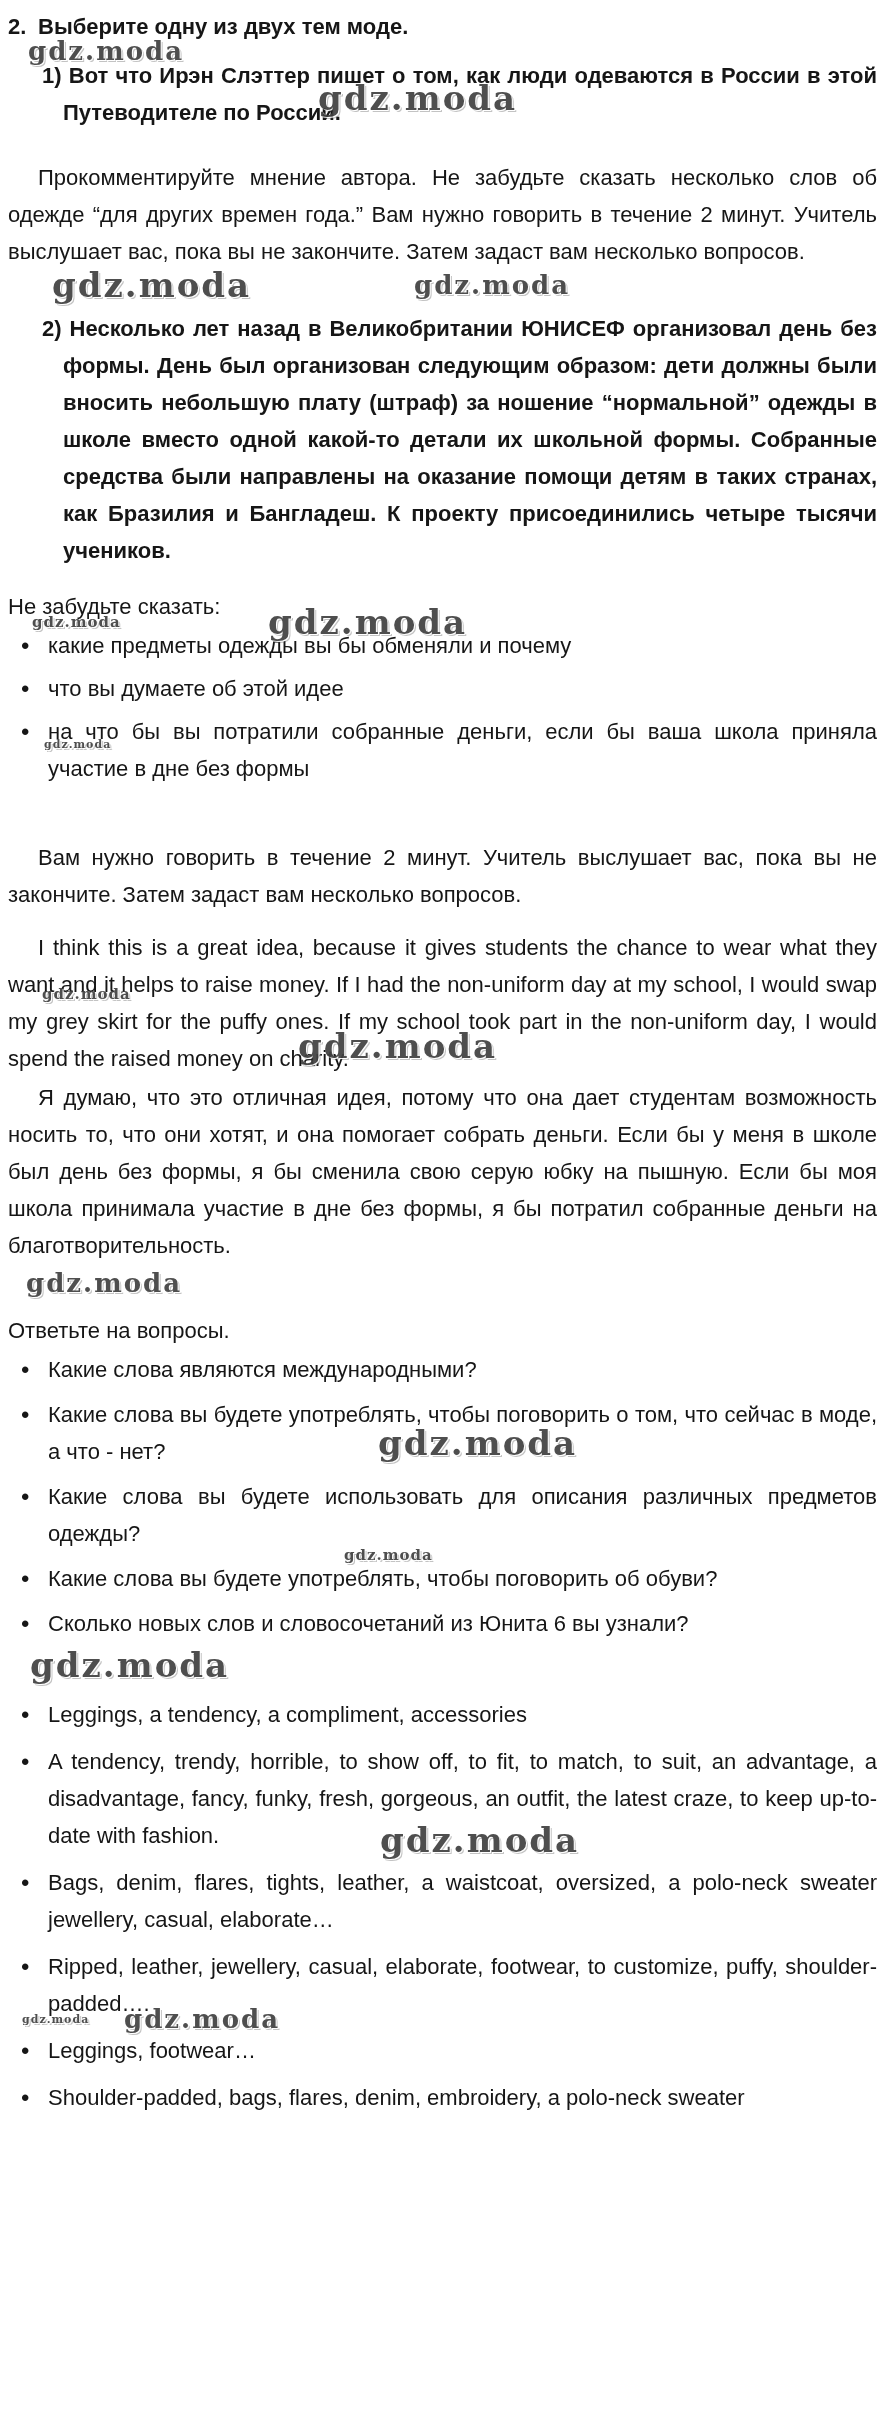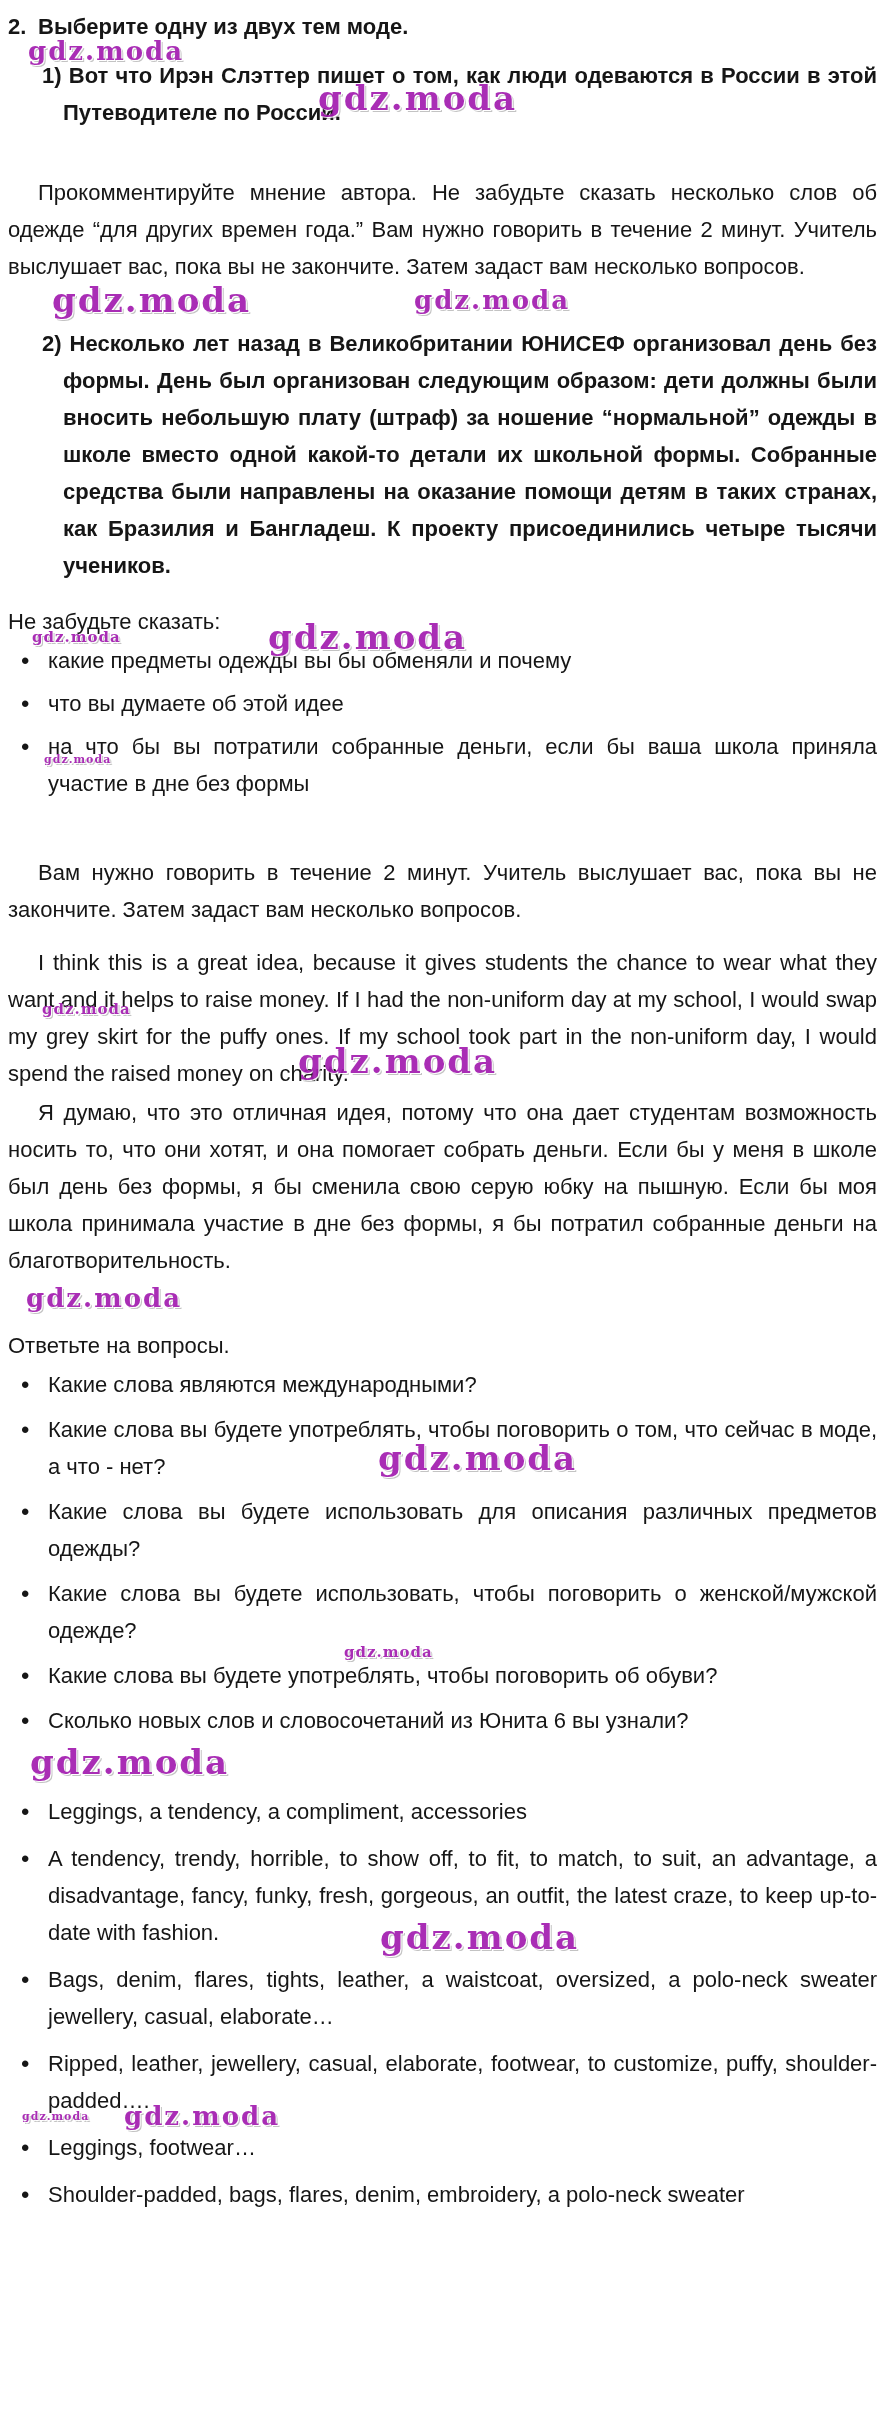--- a/index.html
+++ b/index.html
@@ -31,21 +31,21 @@
   .option2-block { margin-top:40px; }
 
   .quote {
     position:relative;
     margin:10px 0 0 48px;
     font-weight:700;
     text-align:justify;
   }
 
   .para { position:relative; text-align:justify; text-indent:30px; }
-  .comment { margin-top:43px; }
+  .comment { margin-top:28px; }
   .note { margin-top:52px; }
   .english { margin-top:16px; }
   .russian { margin-top:2px; }
 
   .plain-line { position:relative; margin-top:19px; }
   .q-heading { position:relative; margin-top:48px; }
 
   .blist { position:relative; margin-top:2px; }
   .bitem {
     position:relative;
@@ -62,21 +62,21 @@
   }
   .qlist .bitem { margin-bottom:8px; }
   .vlist { margin-top:54px; }
   .vlist .bitem { margin-bottom:10px; }
 
   
   .wm {
     position:absolute;
     font-family:"DejaVu Serif", serif;
     font-weight:700;
-    color:#a21caf;
+    color:#404040;
     letter-spacing:2px;
     white-space:nowrap;
     text-shadow:1px 1px 0 #ffffff, 2px 2px 0 rgba(70,70,70,0.35);
     opacity:0.92;
     z-index:3;
     pointer-events:none;
     line-height:1;
     text-indent:0;
   }
   .wm-xxs { font-size:11px; letter-spacing:1px; }
@@ -173,23 +173,20 @@
       <span>Какие слова являются международными?</span>
     </div>
     <div class="bitem">
       <span>Какие слова вы будете употреблять, чтобы поговорить о том, что сейчас в моде, а что - нет?</span>
       <span class="wm wm-l wm-11">gdz.moda</span>
     </div>
     <div class="bitem">
       <span>Какие слова вы будете использовать для описания различных предметов одежды?</span>
     </div>
     <div class="bitem">
-      <span>Какие слова вы будете использовать, чтобы поговорить о женской/мужской одежде?</span>
-    </div>
-    <div class="bitem">
       <span>Какие слова вы будете употреблять, чтобы поговорить об обуви?</span>
       <span class="wm wm-xs wm-12">gdz.moda</span>
     </div>
     <div class="bitem">
       <span>Сколько новых слов и словосочетаний из Юнита 6 вы узнали?</span>
     </div>
   </div>
 
   <div class="blist vlist">
     <span class="wm wm-l wm-13">gdz.moda</span>

